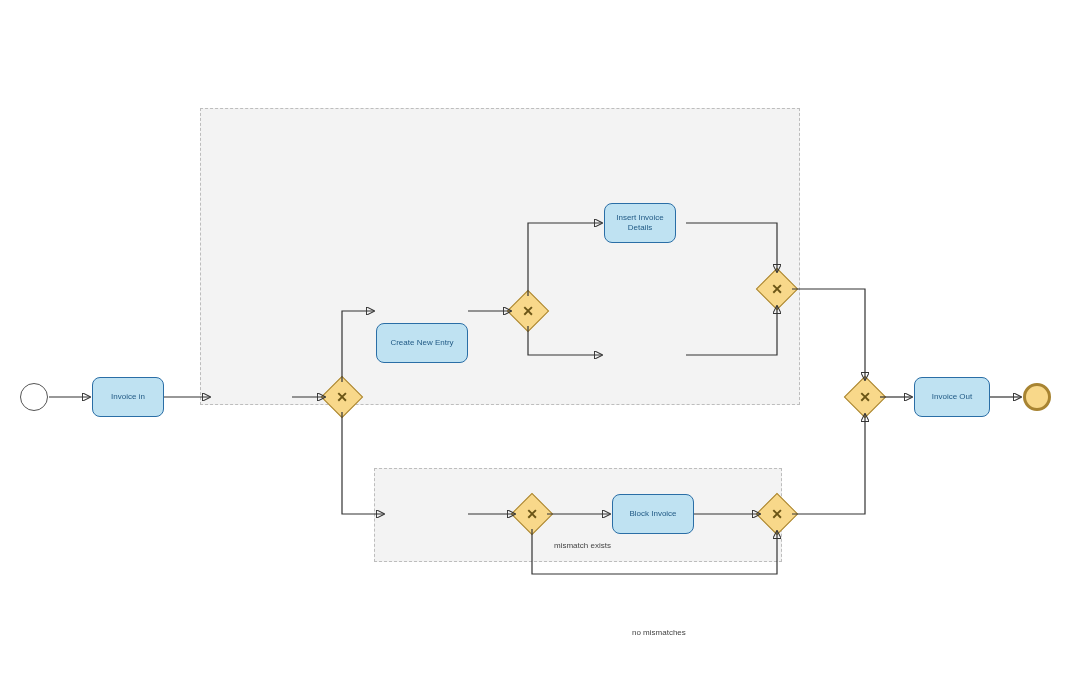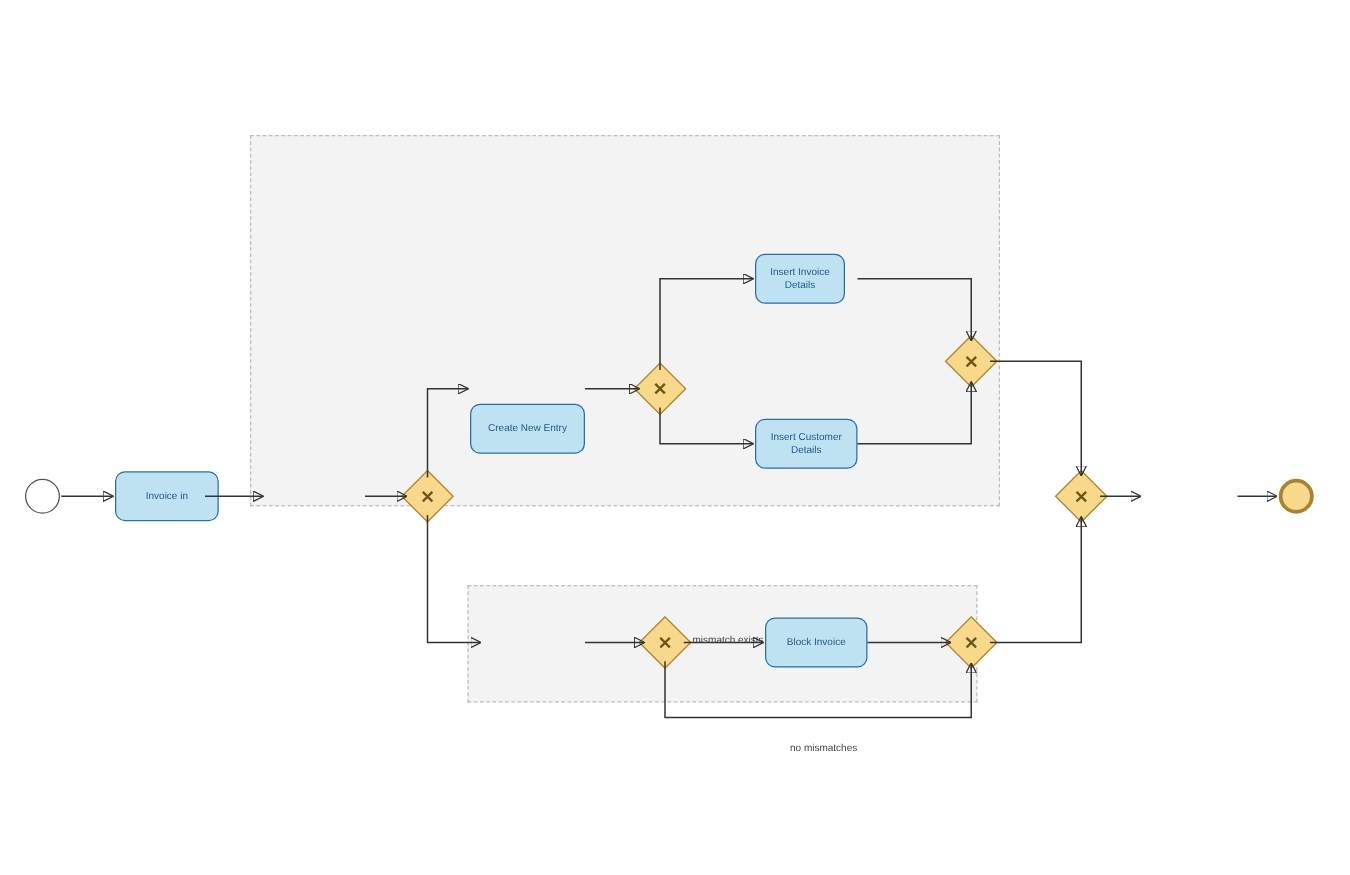--- a/index.html
+++ b/index.html
@@ -73,20 +73,21 @@
     border-width: 3px;
     background: #f8d88a;
     border-color: #a88432;
   }
   .edge-label {
     position: absolute;
     font-size: 8px;
     color: #444;
     background: transparent;
     white-space: nowrap;
+    margin-top: 34px;
   }
   svg.edges {
     position: absolute;
     inset: 0;
     width: 1080px;
     height: 700px;
     pointer-events: none;
   }
   svg.edges path {
     fill: none;
@@ -97,42 +98,42 @@
 </head>
 <body>
 
 <div class="canvas">
 
   <div class="group" style="left:200px; top:108px; width:598px; height:295px;"></div>
   <div class="group" style="left:374px; top:468px; width:406px; height:92px;"></div>
 
   <div class="start-event" style="left:20px; top:383px;"></div>
 
-  <div class="task" style="left:92px; top:377px; width:83px; height:40px;">
+  <div class="task" style="left:92px; top:377px; width:72px; height:40px;">
     <span>Invoice in</span>
   </div>
 
 
   <div class="task" style="left:376px; top:291px; width:92px; height:40px;margin-top:32px;">
     <span>Create New Entry</span>
   </div>
 
   <div class="task" style="left:604px; top:203px; width:72px; height:40px;">
     <span>Insert Invoice Details</span>
   </div>
 
-  <div class="task" style="left:604px; top:335px; width:82px; height:40px;">
-    <span>Insert Customer Details</span>
-  </div>
 
 
   <div class="task" style="left:612px; top:494px; width:82px; height:40px;">
     <span>Block Invoice</span>
   </div>
 
+  <div class="task" style="left:914px; top:377px; width:76px; height:40px;">
+    <span>Invoice Out</span>
+  </div>
 
   <div class="end-event" style="left:1023px; top:383px;"></div>
 
   <div class="gateway" style="left:327px; top:382px;"></div>
   <div class="gateway" style="left:513px; top:296px;"></div>
   <div class="gateway" style="left:762px; top:274px;"></div>
   <div class="gateway" style="left:517px; top:499px;"></div>
   <div class="gateway" style="left:762px; top:499px;"></div>
   <div class="gateway" style="left:850px; top:382px;"></div>
 

